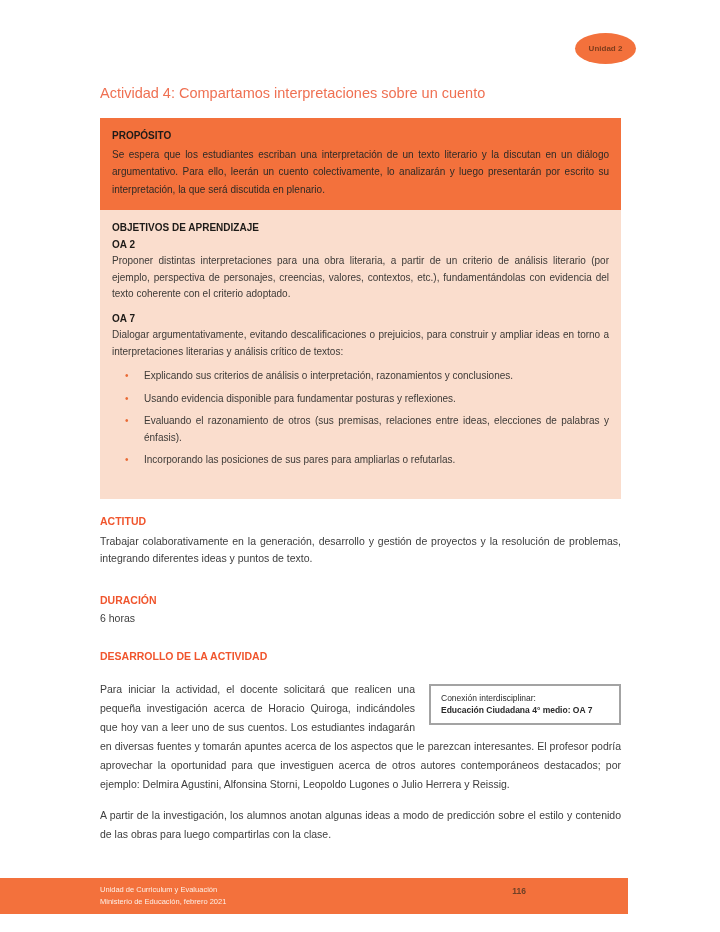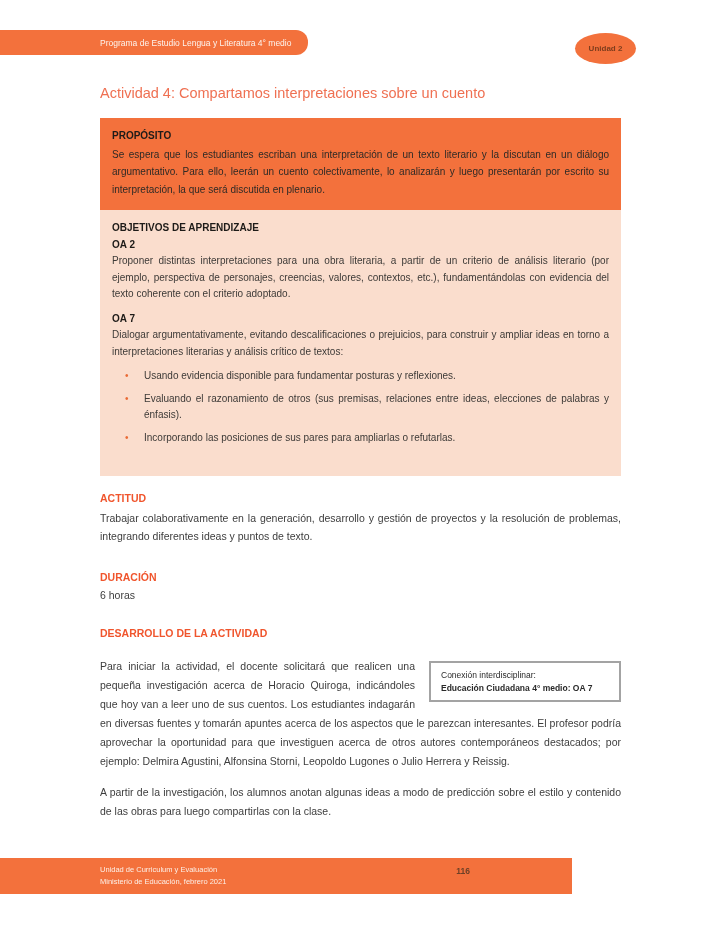--- a/index.html
+++ b/index.html
@@ -133,22 +133,22 @@
     text-align: left;
     color: #2a2a2a;
     background: #ffffff;
   }
   .conn-box .line { display: block; white-space: nowrap; }
   .conn-box .bold { font-weight: bold; }
 
   
   .footer {
     position: absolute;
-    left: 0; top: 858px;
-    width: 572px; height: 36px;
+    left: 0; top: 878px;
+    width: 628px; height: 36px;
     background: #F3713C;
   }
   .footer-text {
     position: absolute;
     left: 100px; top: 6px;
     font-size: 7.5px;
     line-height: 11.5px;
     color: #fcefe6;
   }
   .footer-text span { display: block; }
@@ -158,23 +158,20 @@
     font-size: 8.5px;
     font-weight: bold;
     color: #6E4027;
   }
 </style>
 </head>
 <body>
 
 <div class="page">
 
-  <div class="top-bar">
-    <span>Programa de Estudio Lengua y Literatura 4° medio</span>
-  </div>
 
   <div class="unit-badge">
     <span>Unidad 2</span>
   </div>
 
   <div class="content">
 
     <h1 class="title">Actividad 4: Compartamos interpretaciones sobre un cuento</h1>
 
     <div class="info-box">
@@ -182,20 +179,21 @@
         <div class="box-heading">PROPÓSITO</div>
         <p>Se espera que los estudiantes escriban una interpretación de un texto literario y la discutan en un diálogo argumentativo. Para ello, leerán un cuento colectivamente, lo analizarán y luego presentarán por escrito su interpretación, la que será discutida en plenario.</p>
       </div>
       <div class="pink-section">
         <div class="box-heading">OBJETIVOS DE APRENDIZAJE</div>
         <div class="oa-label">OA 2</div>
         <p>Proponer distintas interpretaciones para una obra literaria, a partir de un criterio de análisis literario (por ejemplo, perspectiva de personajes, creencias, valores, contextos, etc.), fundamentándolas con evidencia del texto coherente con el criterio adoptado.</p>
         <div class="oa-label spaced">OA 7</div>
         <p>Dialogar argumentativamente, evitando descalificaciones o prejuicios, para construir y ampliar ideas en torno a interpretaciones literarias y análisis crítico de textos:</p>
         <ul class="bullet-list">
+          <li>Explicando sus criterios de análisis o interpretación, razonamientos y conclusiones.</li>
           <li>Usando evidencia disponible para fundamentar posturas y reflexiones.</li>
           <li>Evaluando el razonamiento de otros (sus premisas, relaciones entre ideas, elecciones de palabras y énfasis).</li>
           <li>Incorporando las posiciones de sus pares para ampliarlas o refutarlas.</li>
         </ul>
       </div>
     </div>
 
     <h2 class="orange-heading mt-actitud">ACTITUD</h2>
     <p class="body-par">Trabajar colaborativamente en la generación, desarrollo y gestión de proyectos y la resolución de problemas, integrando diferentes ideas y puntos de texto.</p>
 

